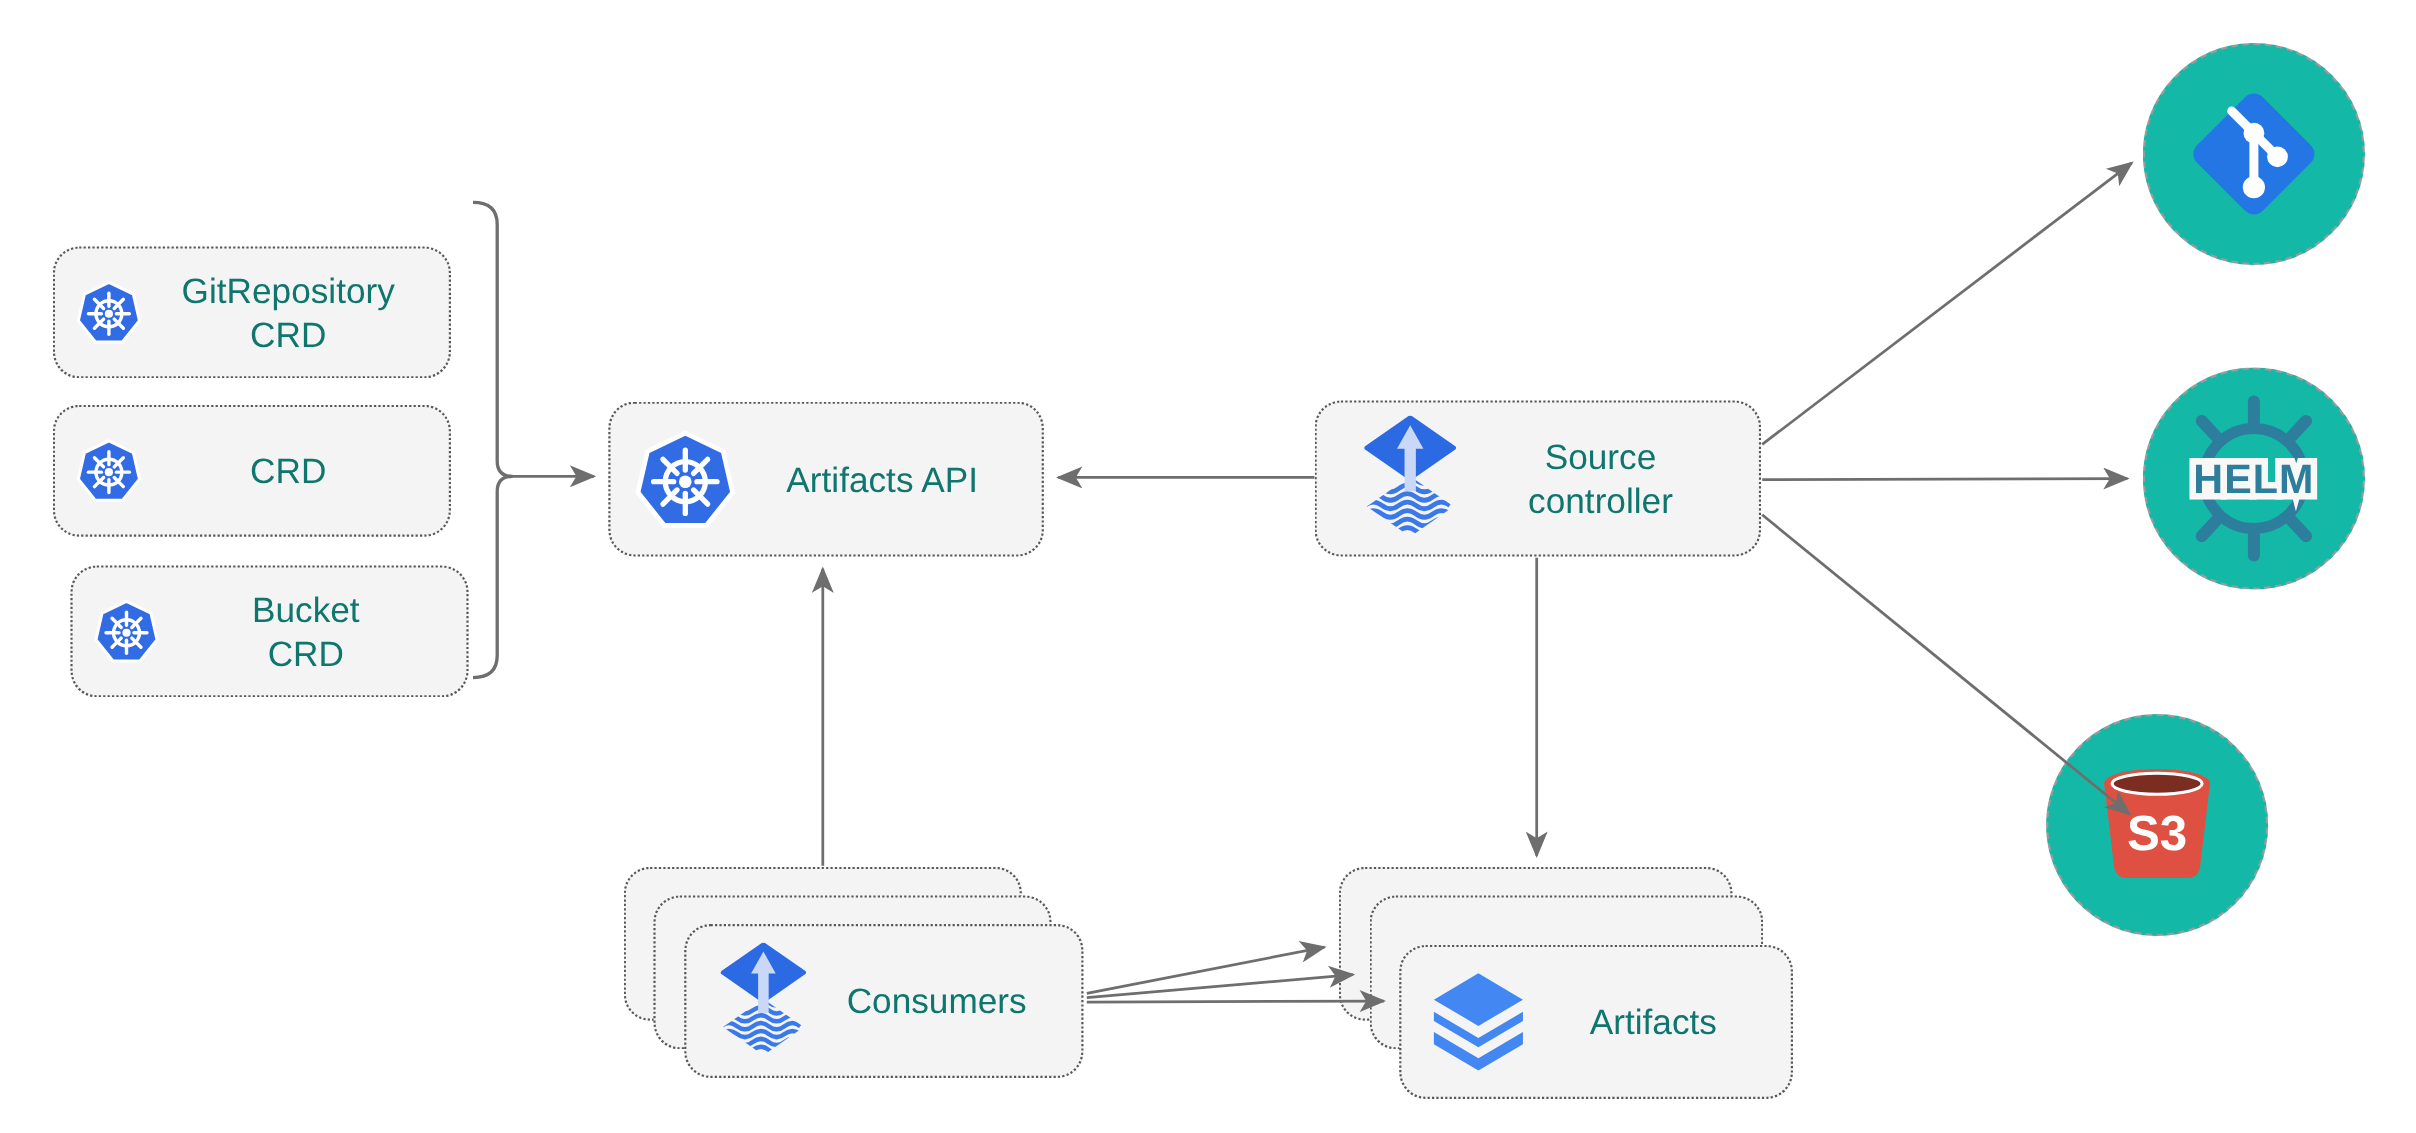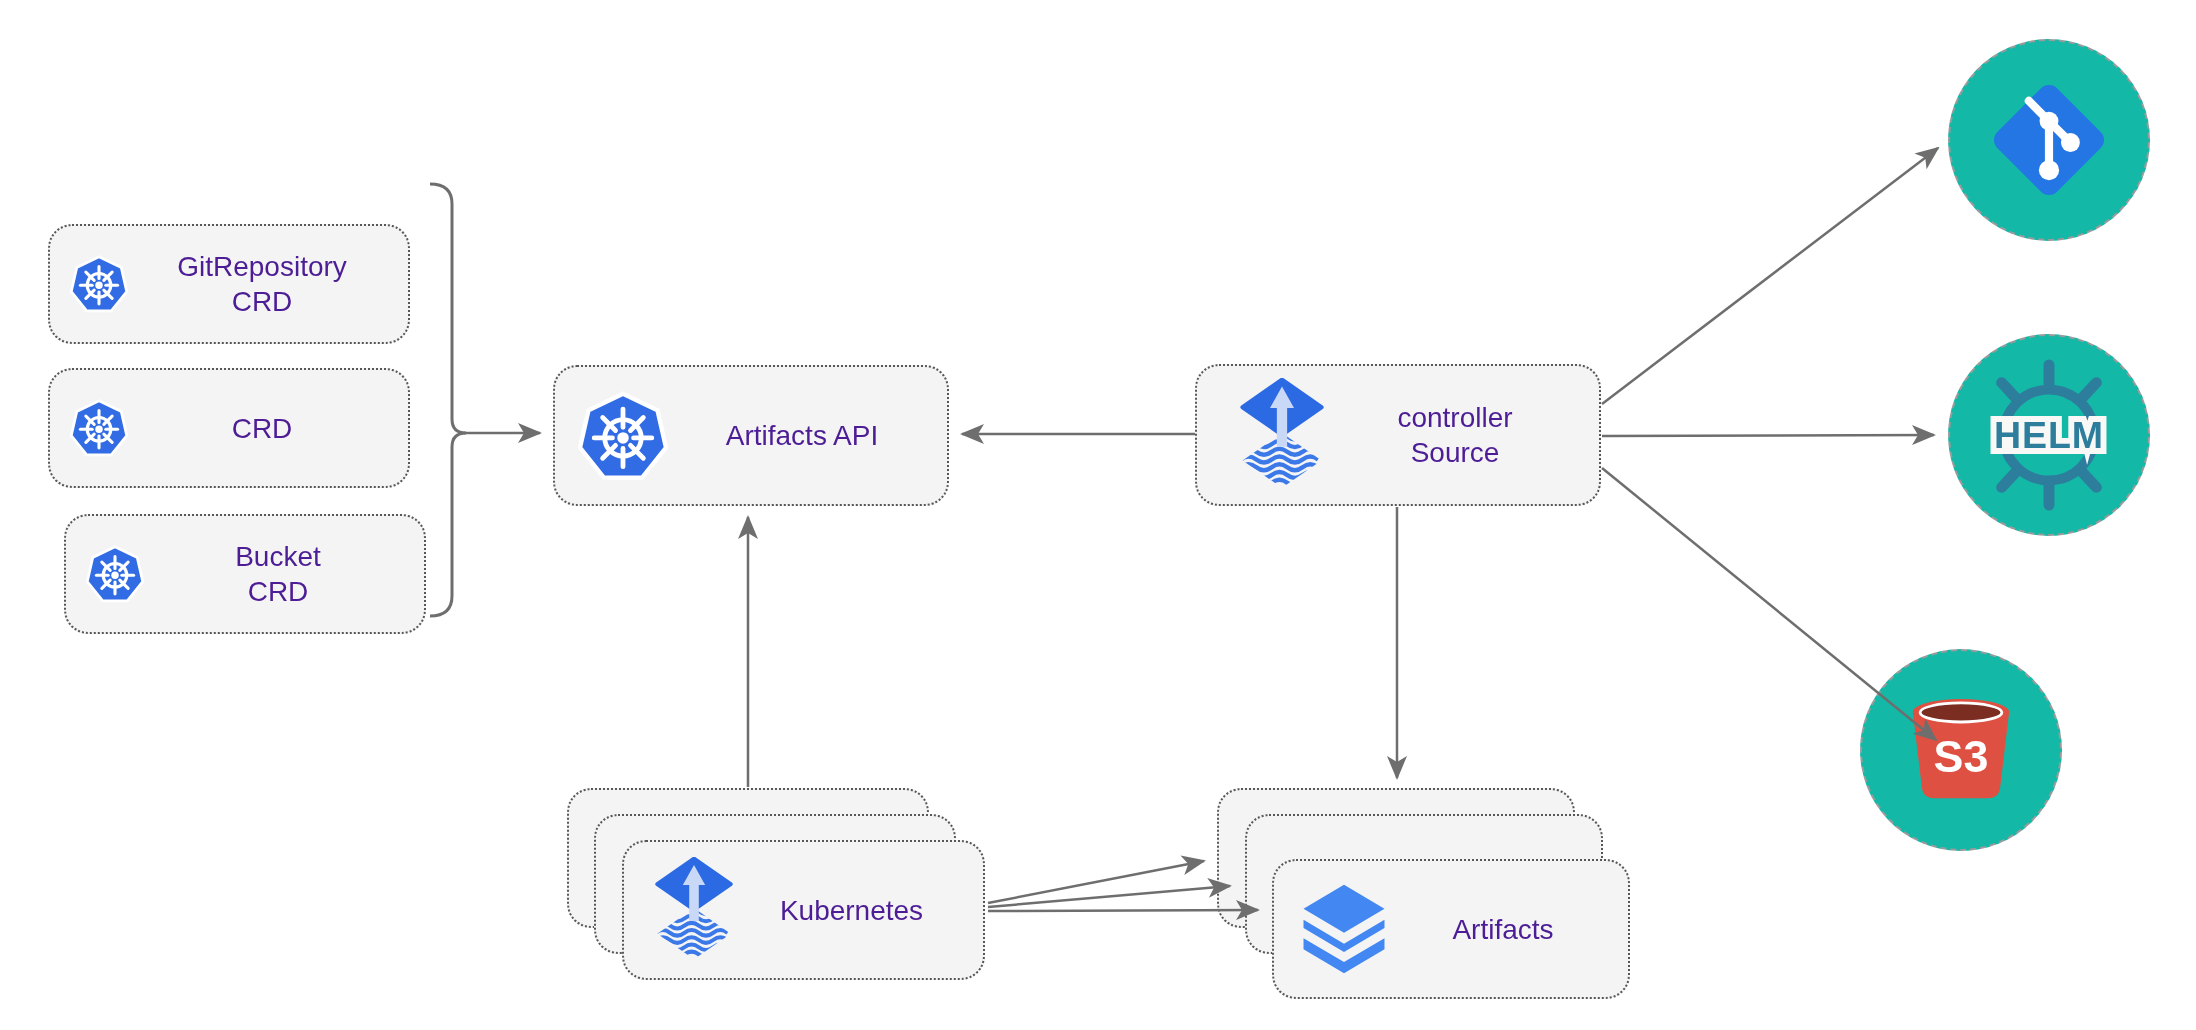--- a/index.html
+++ b/index.html
@@ -10,21 +10,21 @@
   .node{
     position:absolute;background:#f4f4f4;border:2.5px dotted #575757;
     border-radius:24px;display:flex;align-items:center;box-sizing:border-box;
     z-index:2;
   }
   .ghost{
     position:absolute;background:#f4f4f4;border:2.5px dotted #575757;
     border-radius:24px;box-sizing:border-box;z-index:2;
   }
   .node .label{
-    flex:1;text-align:center;font-size:28px;color:#4c1d95;line-height:1.25;
+    flex:1;text-align:center;font-size:32px;color:#0f766e;line-height:1.25;
     padding-right:14px;
   }
   .label span{display:block;}
   .single-line span{display:inline;}
   .circle{
     position:absolute;width:202px;height:202px;border-radius:50%;
     background:#14b8a6;border:2.5px dashed #9b9b9b;box-sizing:border-box;
     display:flex;align-items:center;justify-content:center;z-index:2;
   }
   .icon{flex:0 0 auto;}
@@ -137,22 +137,22 @@
         <path d="M2,77 q9,-7 18,0 t18,0 t18,0 t18,0 t18,0"></path>
         <path d="M2,86 q9,-7 18,0 t18,0 t18,0 t18,0 t18,0"></path>
         <path d="M2,95 q9,-7 18,0 t18,0 t18,0 t18,0 t18,0"></path>
         <path d="M2,104 q9,-7 18,0 t18,0 t18,0 t18,0 t18,0"></path>
         <path d="M2,113 q9,-7 18,0 t18,0 t18,0 t18,0 t18,0"></path>
         <path d="M2,122 q9,-7 18,0 t18,0 t18,0 t18,0 t18,0"></path>
       </g>
       <path d="M50,10 L64,35 L56,35 L56,80 L44,80 L44,35 L36,35 Z" fill="#c9d8f6"></path>
     </svg>
     <div class="label">
+      <span>Source</span>
       <span>controller</span>
-      <span>Source</span>
     </div>
   </div>
 
   <div class="ghost" style="left:567px;top:788px;width:362px;height:140px;"></div>
   <div class="ghost" style="left:594px;top:814px;width:362px;height:140px;"></div>
   <div class="node" style="left:622px;top:840px;width:363px;height:140px;">
     <svg class="icon" width="80" height="107" viewBox="0 0 100 134" style="margin-left:30px;">
       <defs>
         <clipPath id="fluxclip-b">
             <path d="M50,64 L96,96 L50,128 L4,96 Z"></path>
@@ -164,21 +164,21 @@
         <path d="M2,77 q9,-7 18,0 t18,0 t18,0 t18,0 t18,0"></path>
         <path d="M2,86 q9,-7 18,0 t18,0 t18,0 t18,0 t18,0"></path>
         <path d="M2,95 q9,-7 18,0 t18,0 t18,0 t18,0 t18,0"></path>
         <path d="M2,104 q9,-7 18,0 t18,0 t18,0 t18,0 t18,0"></path>
         <path d="M2,113 q9,-7 18,0 t18,0 t18,0 t18,0 t18,0"></path>
         <path d="M2,122 q9,-7 18,0 t18,0 t18,0 t18,0 t18,0"></path>
       </g>
       <path d="M50,10 L64,35 L56,35 L56,80 L44,80 L44,35 L36,35 Z" fill="#c9d8f6"></path>
     </svg>
     <div class="label single-line">
-      <span>Kubernetes</span>
+      <span>Consumers</span>
     </div>
   </div>
 
   <div class="ghost" style="left:1217px;top:788px;width:358px;height:140px;"></div>
   <div class="ghost" style="left:1245px;top:814px;width:358px;height:140px;"></div>
   <div class="node" style="left:1272px;top:859px;width:358px;height:140px;">
     <svg class="icon" width="96" height="92" viewBox="0 0 100 100" style="margin-left:22px;">
       <g fill="#4387f2">
         <path d="M50,2 L94,28 L50,54 L6,28 Z"></path>
         <path d="M6,40 L50,66 L94,40 L94,49 L50,75 L6,49 Z"></path>

